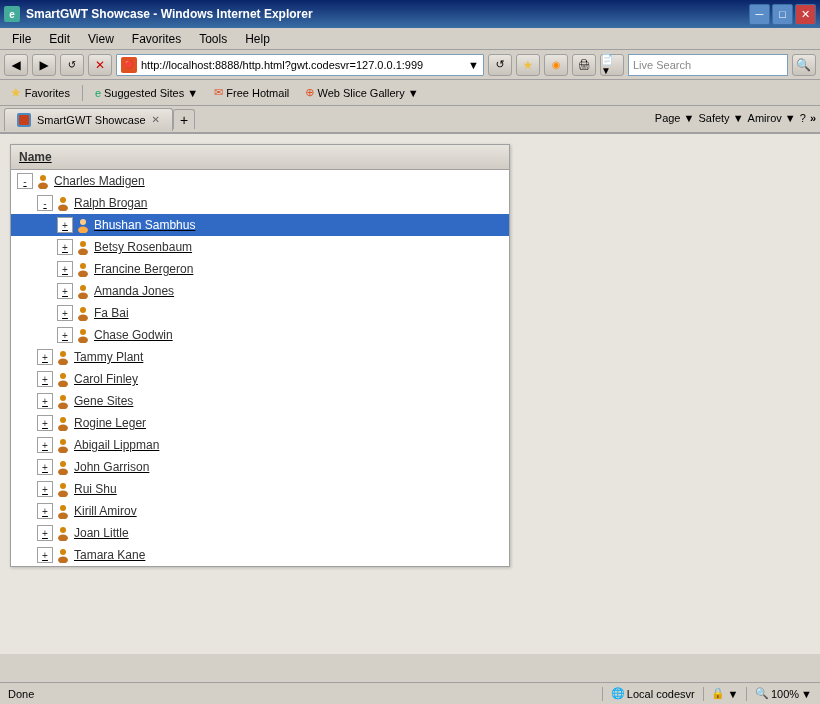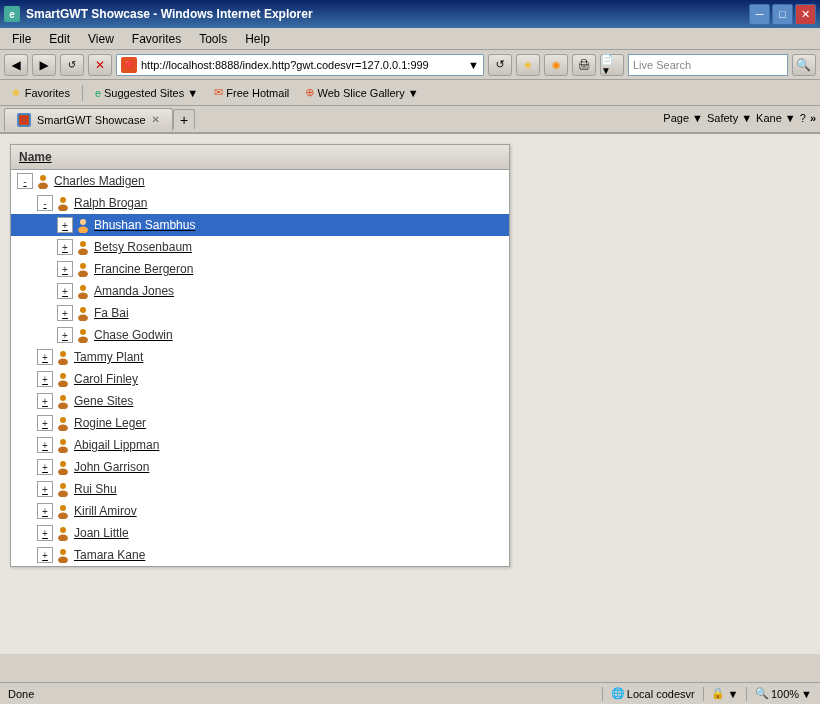--- a/index.html
+++ b/index.html
@@ -204,21 +204,21 @@
   <span class="menu-item">Help</span>
 </div>
 
 <div class="address-bar">
   <div class="nav-btn">◀</div>
   <div class="nav-btn">▶</div>
   <div class="nav-btn" style="font-size:10px;">↺</div>
   <div class="nav-btn" style="color:#c00;">✕</div>
   <div class="address-field">
     <span class="address-icon">🔴</span>
-    <span style="font-size:11px;">http://localhost:8888/index.http?gwt.codesvr=127.0.0.1:999</span>
+    <span style="font-size:11px;">http://localhost:8888/http.html?gwt.codesvr=127.0.0.1:999</span>
     <span style="margin-left:auto;">▼</span>
   </div>
   <div class="nav-btn" style="font-size:11px;">↺</div>
   <div class="nav-btn" style="color:#f0c040;">★</div>
   <div class="nav-btn" style="color:#f80;font-size:10px;">◉</div>
   <div class="nav-btn" style="font-size:10px;">🖨</div>
   <div class="nav-btn" style="font-size:10px;">📄▼</div>
   <div class="search-box">
     <span style="color:#888;">Live Search</span>
   </div>
@@ -255,21 +255,21 @@
     <span>SmartGWT Showcase</span>
     <span style="font-size:10px;color:#666;">✕</span>
   </div>
   <div class="tab-new">
     <span>+</span>
   </div>
   <div style="flex:1;"></div>
   <div style="display:flex;align-items:flex-end;gap:4px;padding-bottom:2px;font-size:11px;">
     <span style="cursor:pointer;">Page ▼</span>
     <span style="cursor:pointer;">Safety ▼</span>
-    <span style="cursor:pointer;">Kane ▼</span>
+    <span style="cursor:pointer;">Amirov ▼</span>
     <span style="cursor:pointer;">?</span>
     <span style="cursor:pointer;font-weight:bold;">»</span>
   </div>
 </div>
 
 <div class="main-content" style="position:relative;">
 
   <div class="tree-grid">
     <div class="tree-header">
       <span>Name</span>

